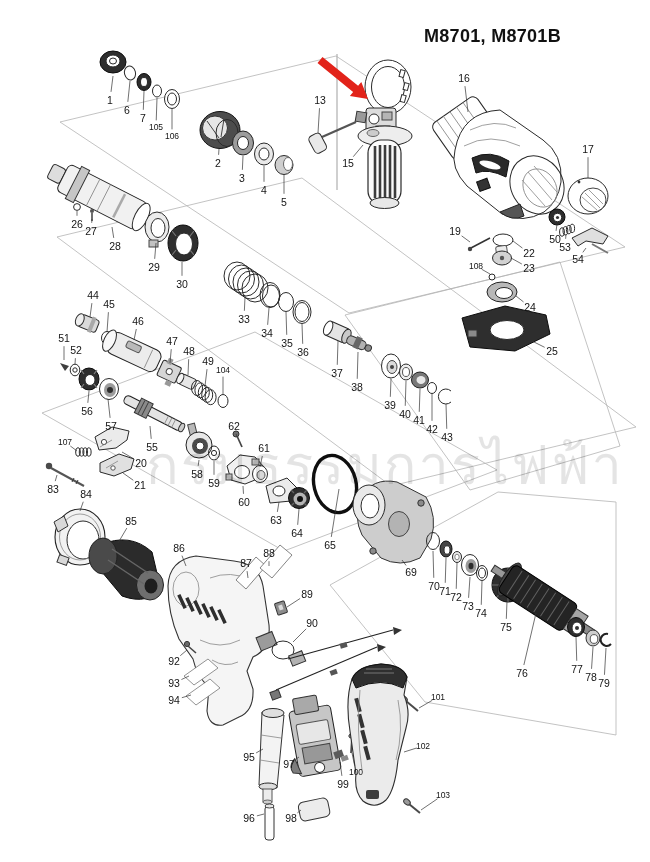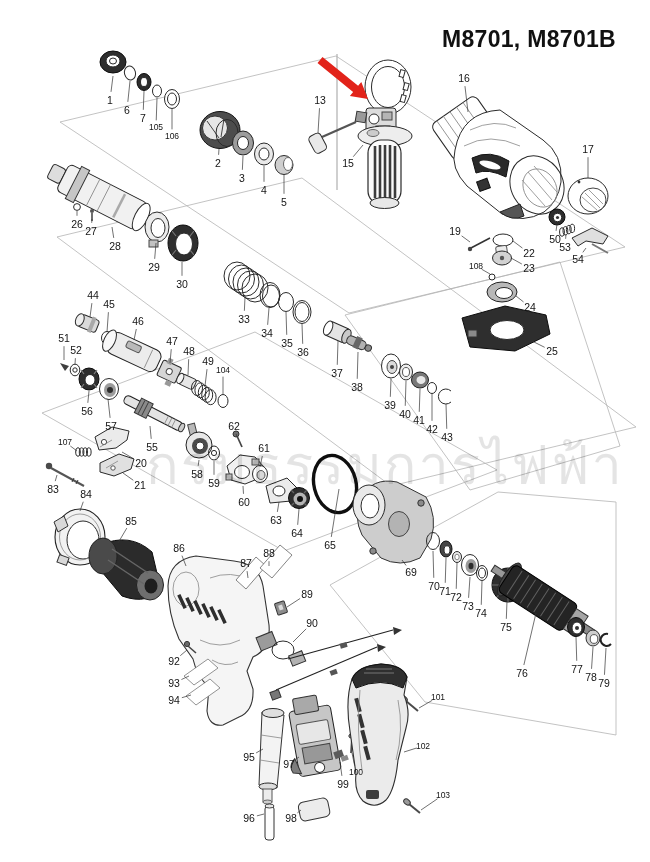--- a/index.html
+++ b/index.html
@@ -1,19 +1,19 @@
 <!DOCTYPE html>
 <html><head>
 <meta charset="utf-8">
 <style>
   html,body{margin:0;padding:0;background:#fff;}
   .page{position:relative;width:650px;height:862px;background:#fff;overflow:hidden;
         font-family:"Liberation Sans",sans-serif;}
-  .title{position:absolute;left:436px;top:26px;width:180px;text-align:right;
-         font-size:23px;font-weight:bold;color:#111;letter-spacing:0.3px;white-space:nowrap;}
+  .title{position:absolute;left:424px;top:26px;width:180px;text-align:left;
+         font-size:18px;font-weight:bold;color:#111;letter-spacing:0.3px;white-space:nowrap;}
   .watermark{position:absolute;left:146px;top:426px;font-size:54px;line-height:1;
              color:#000;opacity:0.10;letter-spacing:2px;white-space:nowrap;z-index:3;
              pointer-events:none;font-family:"DejaVu Sans",sans-serif;margin-top:13px;}
   svg.diagram{position:absolute;left:0;top:0;z-index:2;}
   .s {stroke:#2a2a2a;stroke-width:1;fill:none;}
   .w {fill:#fff;stroke:#2a2a2a;stroke-width:1;}
   .lg{fill:#e9e9e9;stroke:#2a2a2a;stroke-width:1;}
   .dk{fill:#2e2e2e;stroke:#0c0c0c;stroke-width:1;}
   .th{stroke:#888;stroke-width:0.8;fill:none;}
   .gbox{fill:none;stroke:#b4b4b4;stroke-width:0.8;}

